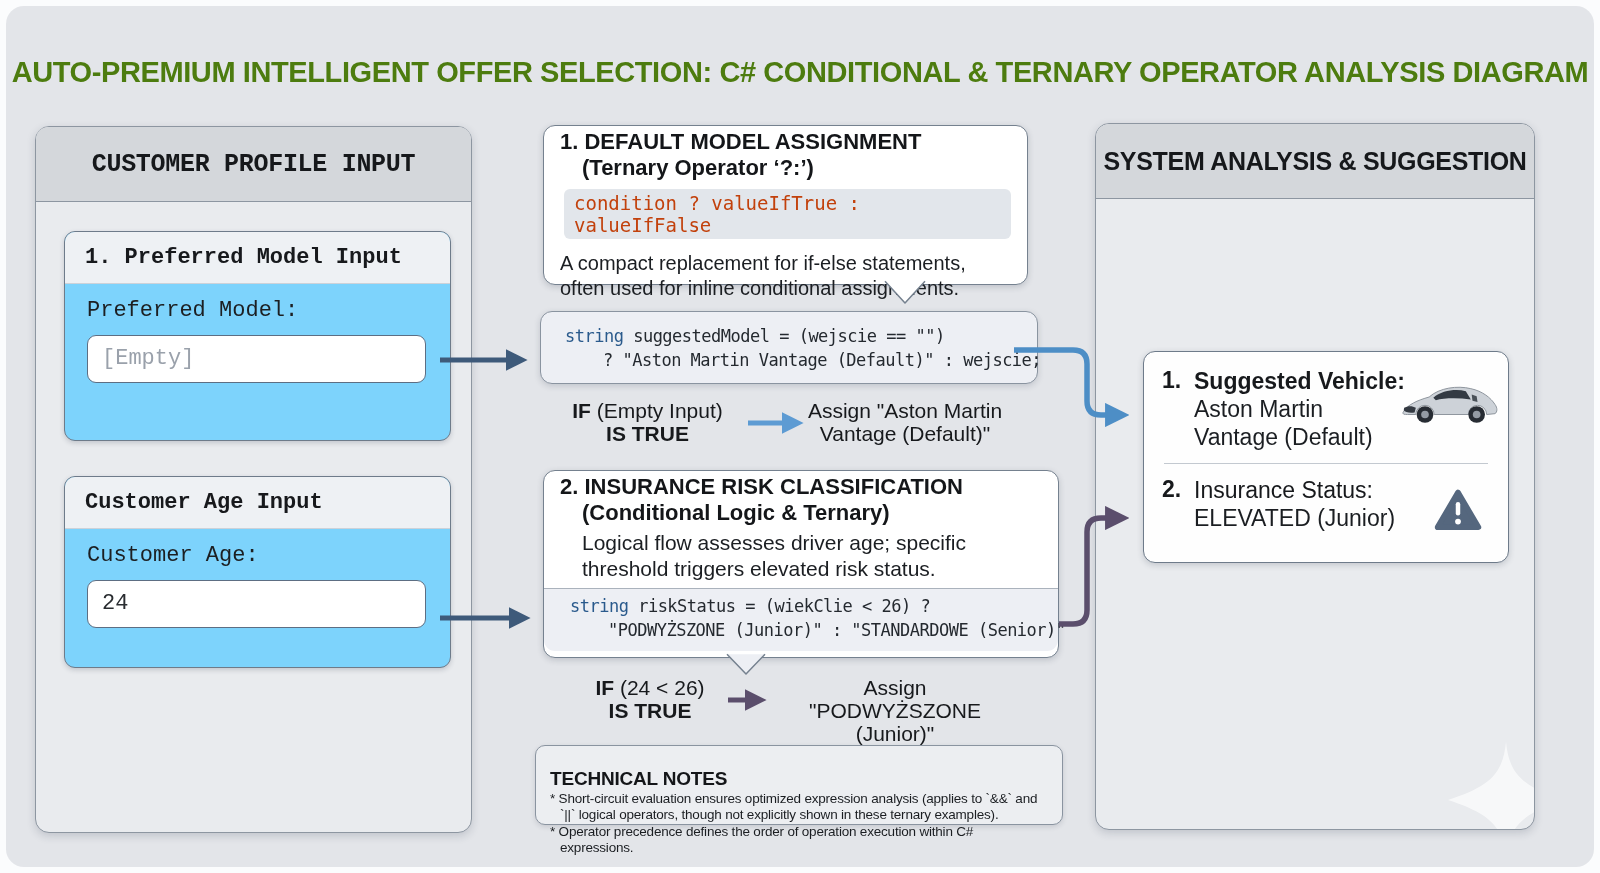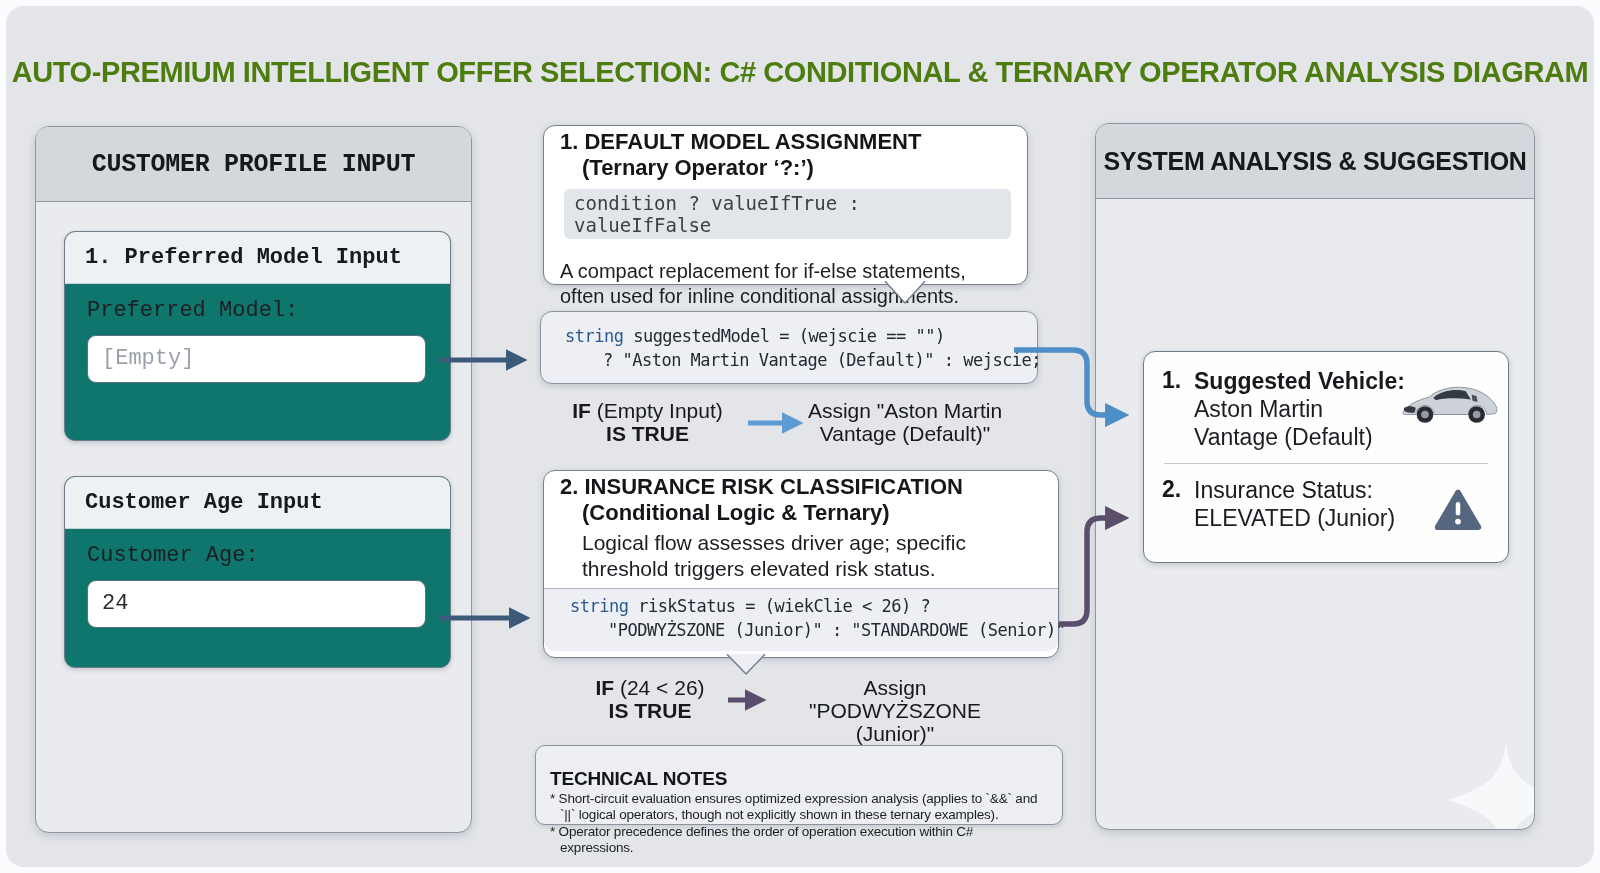--- a/index.html
+++ b/index.html
@@ -14,40 +14,40 @@
   
   .panel{position:absolute;background:#e9ebee;border:1.5px solid #8d96a1;border-radius:14px;
          box-shadow:0 3px 8px rgba(40,50,70,.18);}
   .panel-header{height:74px;background:#d4d7db;border-bottom:1.5px solid #8d96a1;
     border-radius:12px 12px 0 0;display:flex;align-items:center;justify-content:center;
     font-size:25px;font-weight:bold;letter-spacing:-0.3px;color:#16181b;}
   .panel-left{left:35px;top:126px;width:435px;height:705px;font-family:Liberation Mono, monospace;}
   .panel-right{left:1095px;top:123px;width:438px;height:705px;overflow:hidden;}
 
   
-  .card{position:absolute;background:#0f766e;border:1.5px solid #6e7b8a;border-radius:11px;
+  .card{position:absolute;background:#7dd3fc;border:1.5px solid #6e7b8a;border-radius:11px;
         box-shadow:0 2px 5px rgba(40,50,70,.2);overflow:hidden;}
   .card-header{background:#eef1f4;border-bottom:1px solid #ccd2d9;padding:13px 20px;
         font-size:22px;font-weight:bold;color:#17191c;}
   .card-body{padding:14px 22px 0 22px;}
   .field-label{font-size:22px;color:#1c1f22;}
   .text-input{margin-top:12px;height:46px;border:1.6px solid #5d6e83;border-radius:9px;
         background:#fff;font-size:22px;line-height:46px;padding-left:14px;color:#2a2d31;}
   .text-input.placeholder{color:#9aa1ab;}
   .field-caption{margin-top:10px;font-size:19.5px;color:#1c1f22;}
 
   
   .bubble{position:absolute;background:#ffffff;border:1.5px solid #75818f;border-radius:12px;
         box-shadow:0 2px 6px rgba(40,50,70,.2);}
   .bubble-pad{padding:3px 16px;}
   .bubble-title{font-size:22px;font-weight:bold;line-height:26px;color:#141619;}
   .bubble-title .indent{display:block;padding-left:22px;}
-  .syntax-chip{display:inline-block;margin:8px 0 12px 4px;background:#e2e6eb;border-radius:6px;
+  .syntax-chip{display:inline-block;margin:8px 0 4px 4px;background:#e2e6eb;border-radius:6px;
         padding:3px 10px;font-family:"DejaVu Sans Mono","Liberation Mono",monospace;
-        font-size:19px;color:#404040;}
+        font-size:19px;color:#c2410c;}
   .bubble-desc{margin-top:8px;font-size:20px;line-height:25px;color:#1b1e22;}
 
   
   .codebox{position:absolute;background:#edeff4;border:1.5px solid #8a94a0;border-radius:12px;
         box-shadow:0 2px 6px rgba(40,50,70,.18);padding:12px 0 0 24px;}
   .code-line{font-family:"DejaVu Sans Mono","Liberation Mono",monospace;font-size:17px;
         letter-spacing:-0.5px;line-height:24px;color:#24292f;white-space:pre;}
   .code-line .kw{color:#2a5a8c;}
   .code-indent{padding-left:38px;}
 

